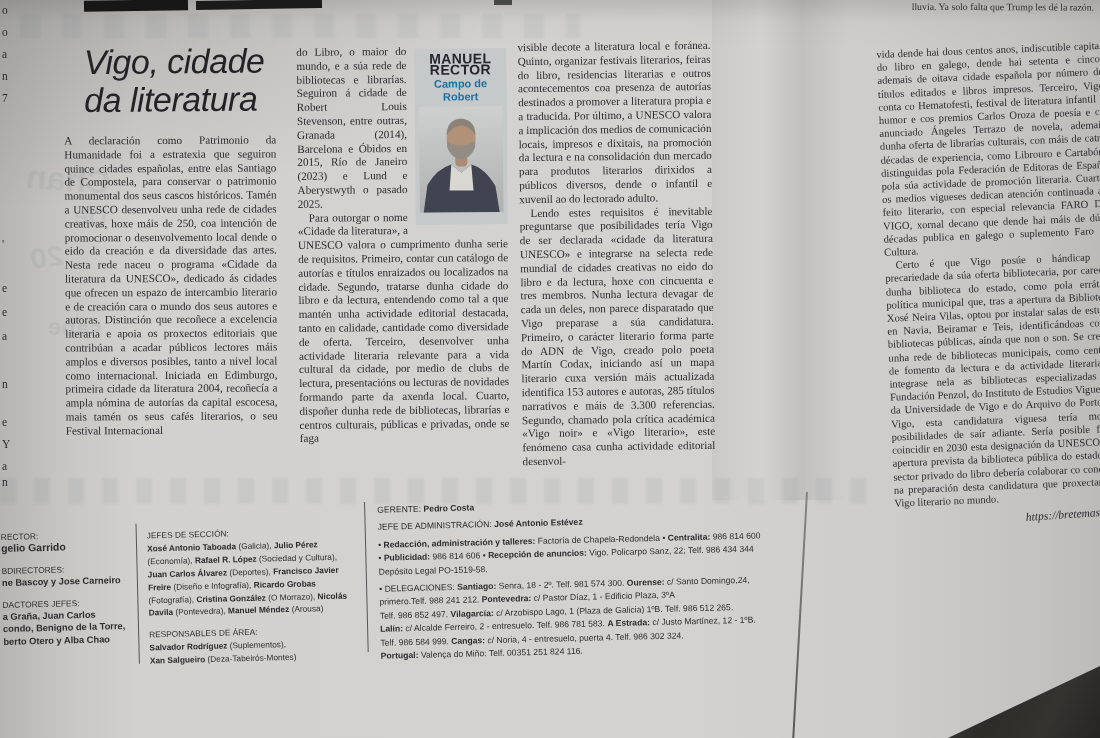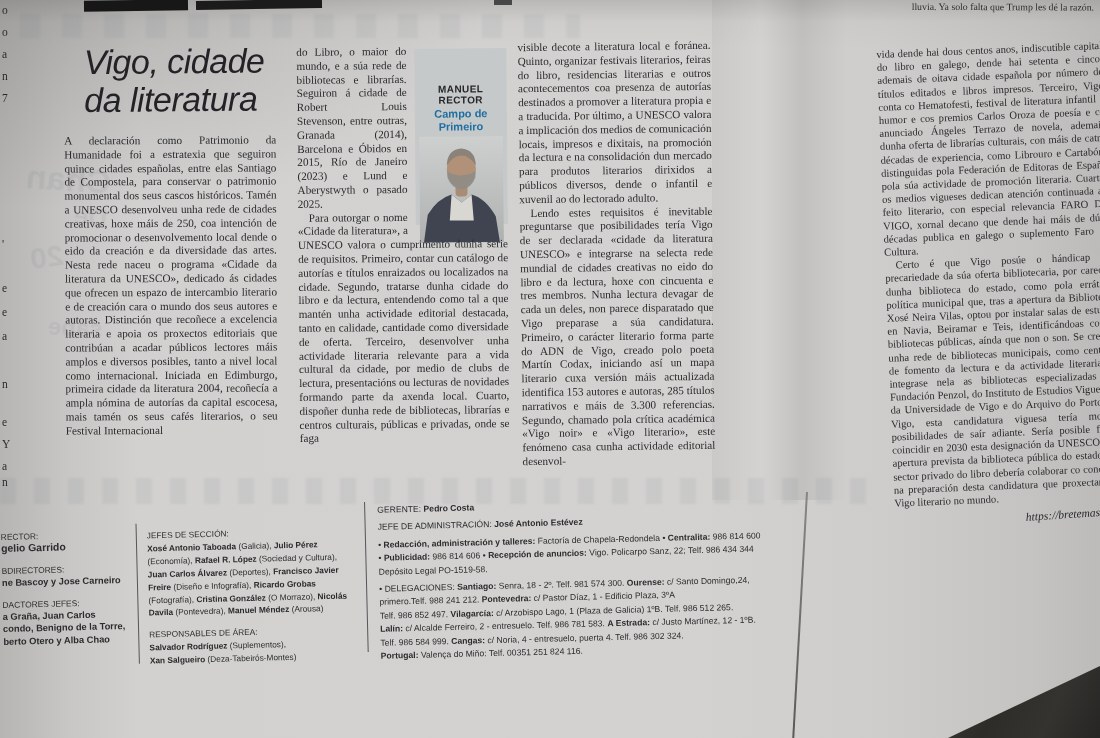--- a/index.html
+++ b/index.html
@@ -31,21 +31,21 @@
   .col p{margin:0;}
   .col p.ind{text-indent:11px;}
   .col1{left:65px;top:134px;width:212px;transform:rotate(-0.3deg);}
   .col2{left:298px;top:45px;width:210px;transform:rotate(-0.5deg);}
   .col3{left:520px;top:40px;width:193px;transform:rotate(-0.7deg);}
   .col4{left:876px;top:48px;width:226px;font-size:10.6px;line-height:13.2px;transform:rotate(-2.3deg);transform-origin:top left;}
   .sig{text-align:right;font-style:italic;font-size:11.5px;margin-top:7px !important;transform:rotate(-1.5deg);}
   
   .photobox{float:right;width:92px;height:176px;margin:4px 0 6px 8px;background:#c6c9c9;
     font-family:"Liberation Sans","DejaVu Sans",sans-serif;text-align:center;padding-top:5px;box-sizing:border-box;}
-  .pb-name{font-weight:bold;font-size:10px;line-height:11px;letter-spacing:0.4px;color:#26262a;margin-top:30px;}
+  .pb-name{font-weight:bold;font-size:14px;line-height:11px;letter-spacing:0.4px;color:#26262a;}
   .pb-col{font-weight:bold;font-size:11px;line-height:12.5px;color:#1e6fa3;margin-top:2px;}
   .pb-img{display:block;margin:4px auto 0;}
   
   .margin-chars{left:2px;top:0;width:16px;height:500px;font-size:11.5px;}
   .margin-chars span{position:absolute;left:0;}
   .ghosts span{position:absolute;font-family:"Liberation Sans",sans-serif;font-weight:bold;color:#46566b;
     opacity:0.08;filter:blur(0.6px);transform-origin:center;}
   
   .masthead{left:0;top:505px;width:830px;height:185px;transform:rotate(-1.4deg);transform-origin:left top;
     font-family:"Liberation Sans","DejaVu Sans",sans-serif;color:#2c2c2e;}
@@ -114,21 +114,21 @@
   </div>
 
   <div class="abs col col2">
     <div class="photobox">
       <div class="pb-name">
         <span>MANUEL</span><br>
         <span>RECTOR</span>
       </div>
       <div class="pb-col">
         <span>Campo de</span><br>
-        <span>Primeiro</span>
+        <span>Robert</span>
       </div>
       <svg class="pb-img" width="84" height="106" viewBox="0 0 84 106">
         <defs>
           <linearGradient id="pg" x1="0" y1="0" x2="0" y2="1">
             <stop offset="0" stop-color="#cdd0ce"></stop>
               <stop offset="1" stop-color="#aeb1af"></stop>
           </linearGradient>
         </defs>
         <rect width="84" height="106" fill="url(#pg)"></rect>
         <path d="M4 106 L8 78 Q18 62 32 58 L42 66 L52 58 Q66 62 76 80 L80 106 Z" fill="#3f4450"></path>

